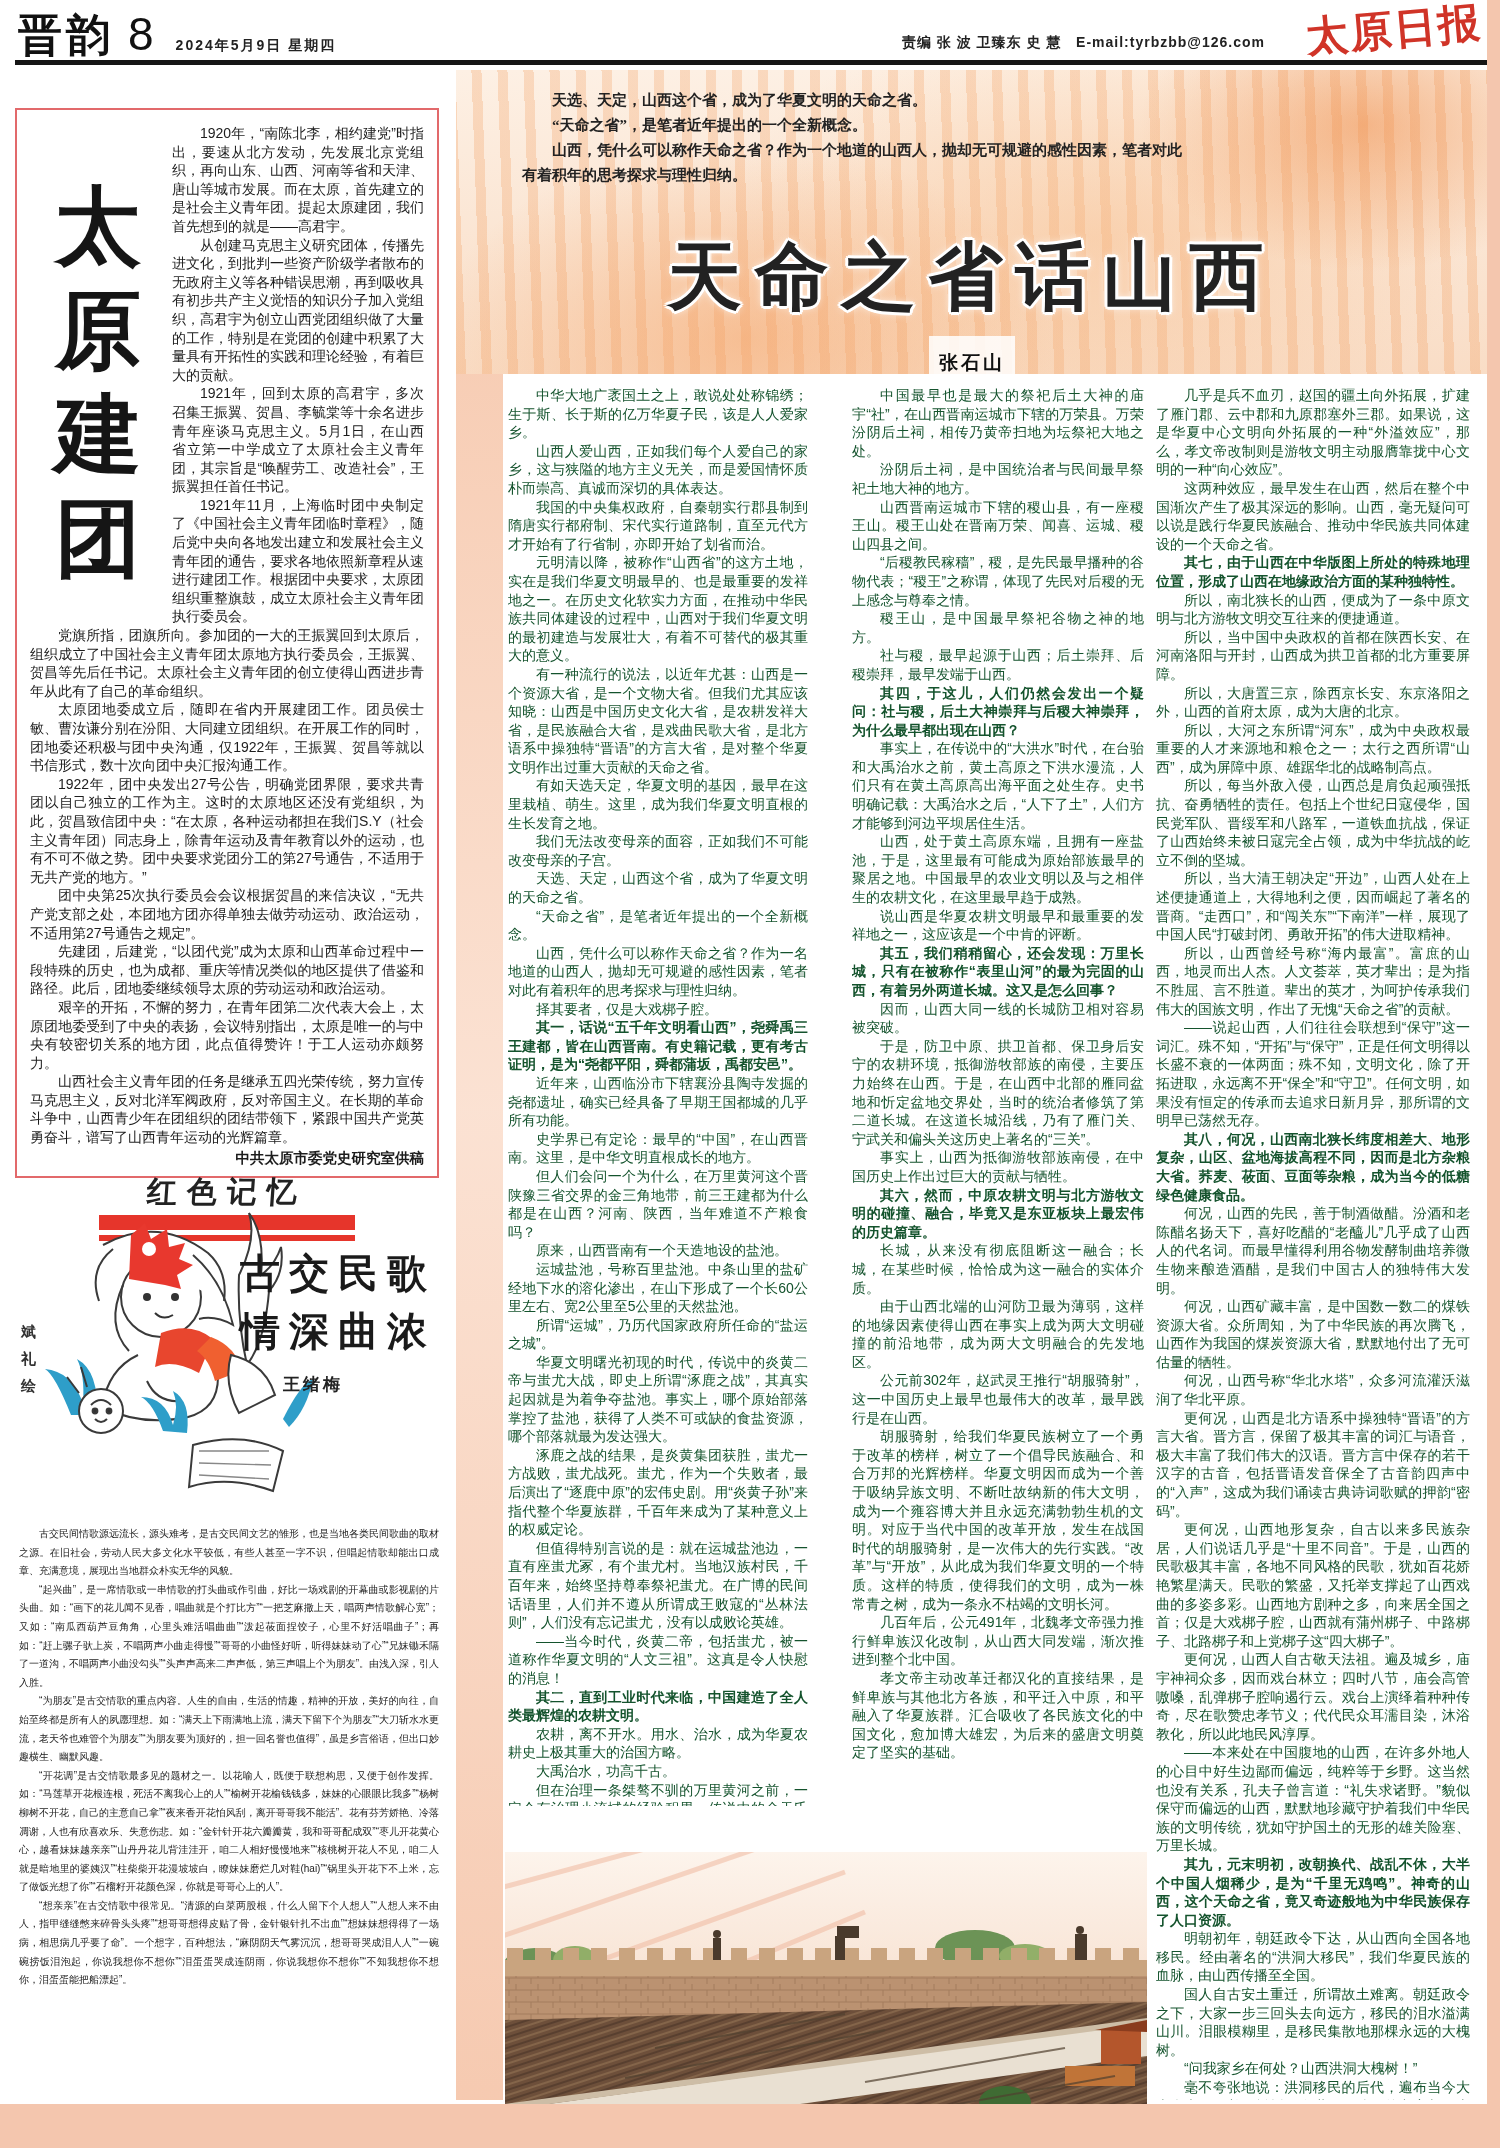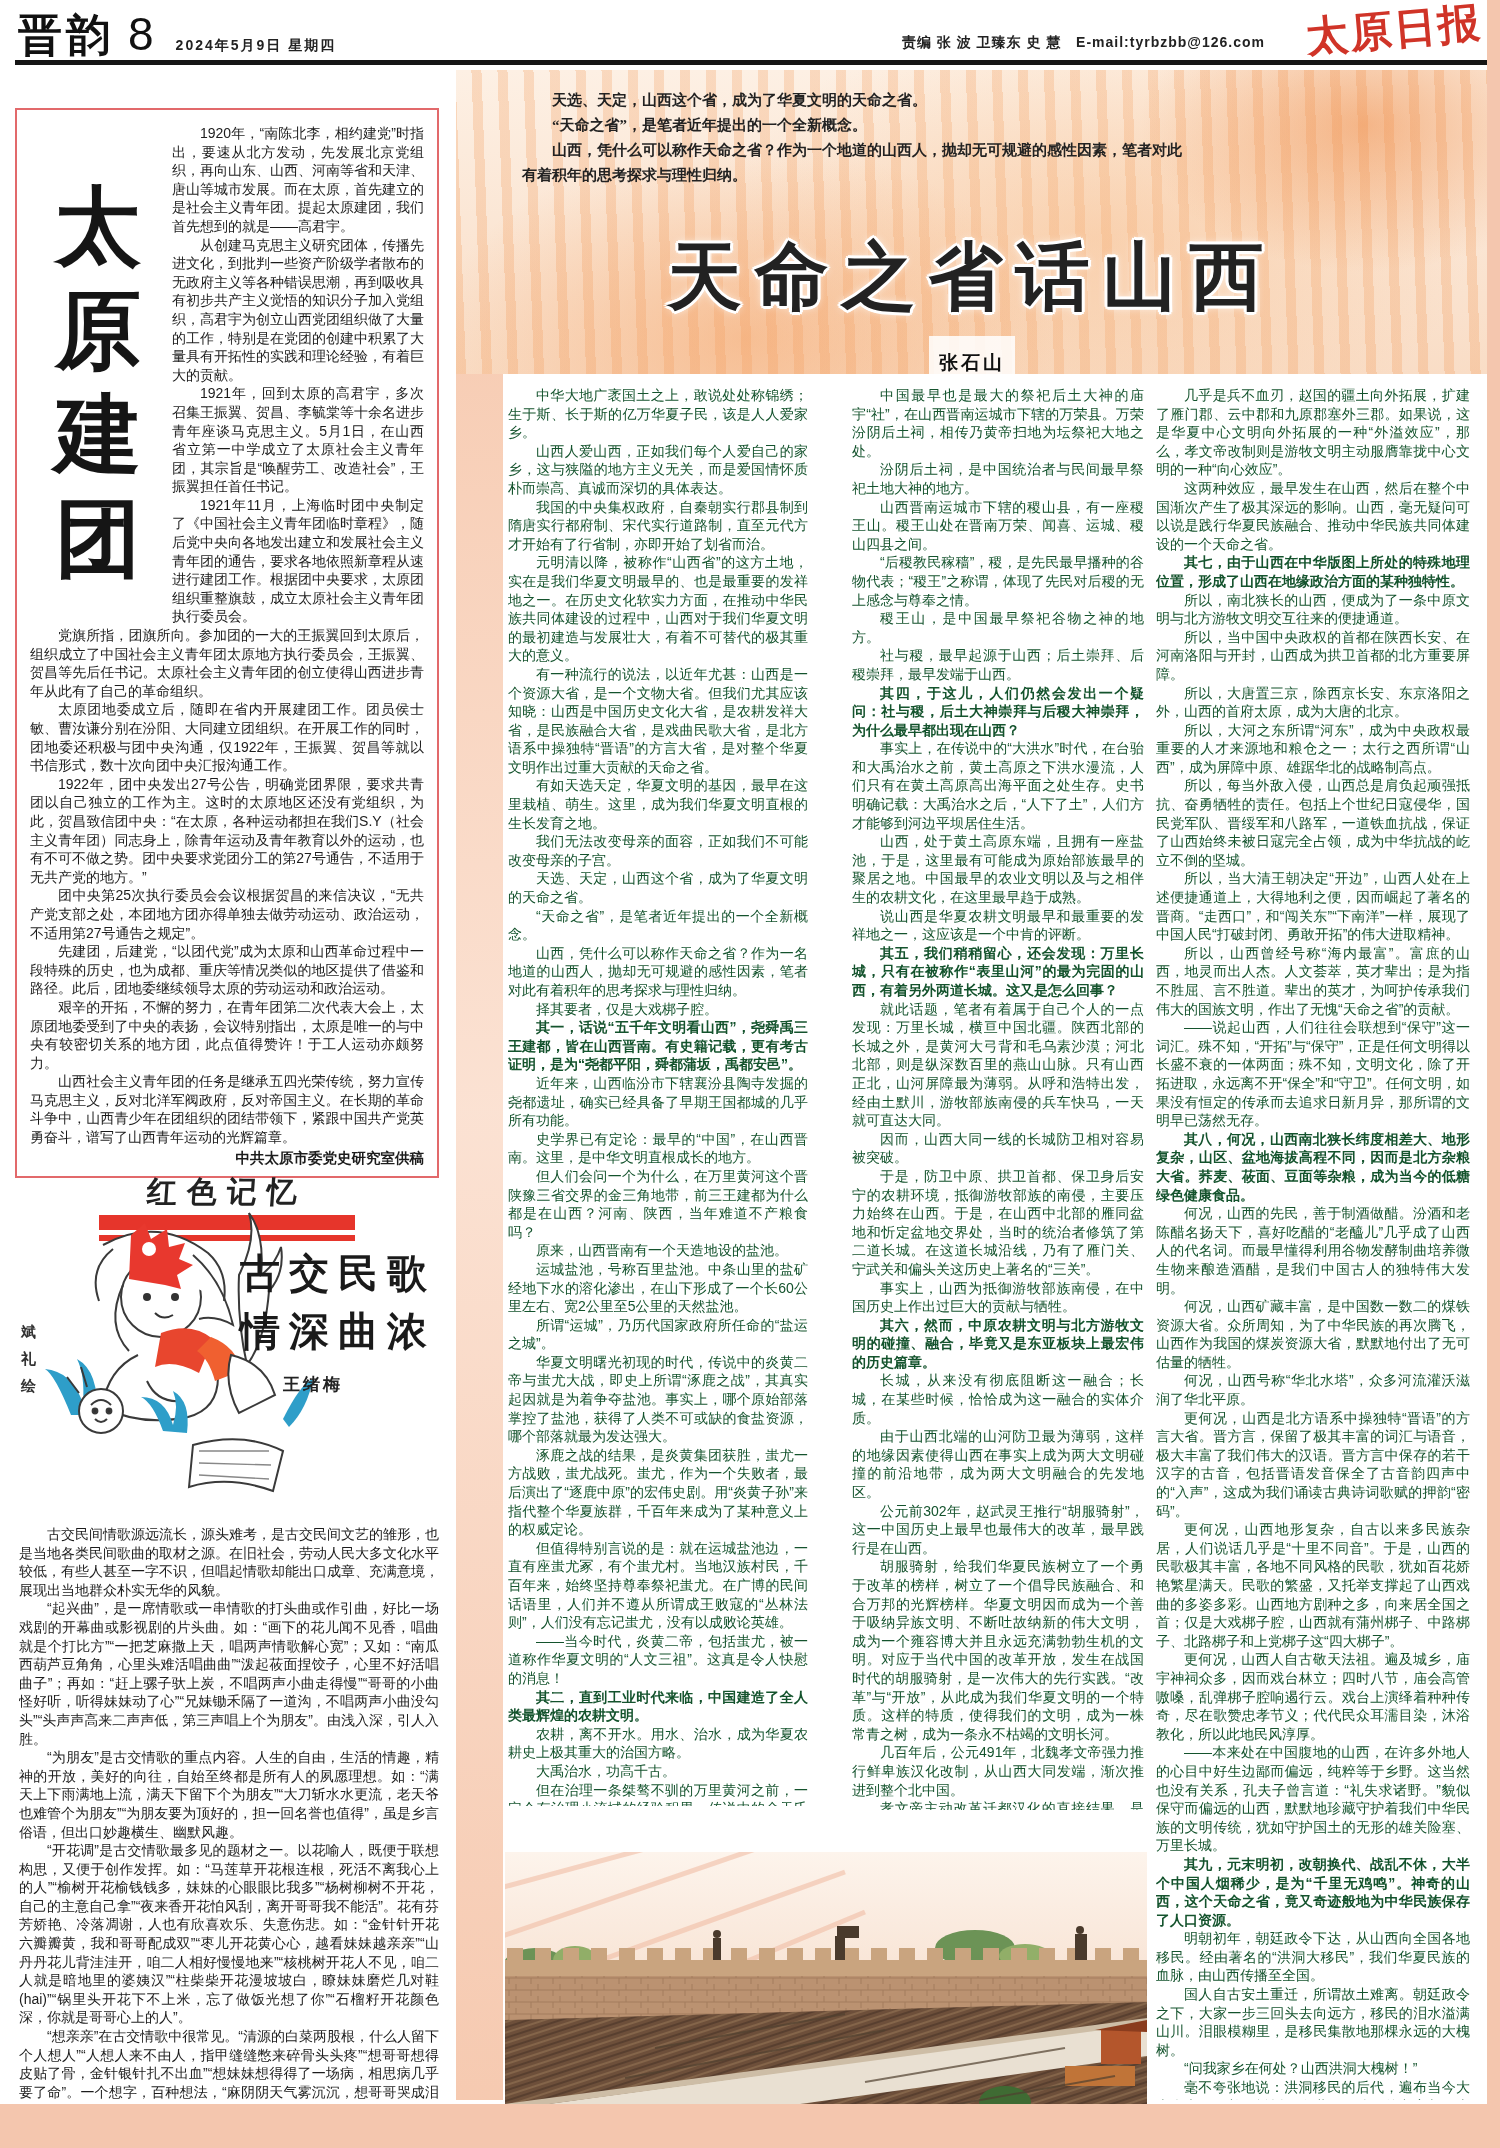--- a/index.html
+++ b/index.html
@@ -32,21 +32,21 @@
   
   .folk{position:absolute;left:15px;top:1205px;width:428px;height:900px;}
   .folk-illus{position:absolute;left:28px;top:0;}
   .ill-credit{position:absolute;left:6px;top:118px;display:flex;flex-direction:column;gap:8px;
               font-size:15px;font-weight:bold;color:#333;}
   .folk-title{position:absolute;left:218px;top:40px;width:210px;text-align:center;
               font-family:"Liberation Serif","DejaVu Serif",serif;}
   .folk-title .tl{font-size:40px;font-weight:900;letter-spacing:9px;color:#1a1a1a;line-height:58px;white-space:nowrap;}
   .folk-byline{position:absolute;left:268px;top:168px;font-size:17px;font-weight:bold;color:#222;letter-spacing:3px;}
   .folk-body{position:absolute;left:4px;top:320px;width:420px;height:578px;overflow:hidden;
-             font-size:14px;line-height:18.6px;text-align:justify;}
+             font-size:10px;line-height:18.6px;text-align:justify;}
   .folk-body p.para{margin:0;text-indent:2em;}
   
   .gutter-strip{position:absolute;left:456px;top:300px;width:47px;height:1800px;
       background:linear-gradient(180deg,rgba(246,198,170,.9),rgba(250,216,196,.75) 45%,rgba(245,196,168,.9));}
   .banner{position:absolute;left:456px;top:70px;width:1032px;height:304px;overflow:hidden;
       background:
         radial-gradient(ellipse 320px 210px at 88% 18%, rgba(238,138,68,.55), transparent 70%),
         radial-gradient(ellipse 430px 270px at 28% 88%, rgba(244,158,94,.5), transparent 72%),
         radial-gradient(ellipse 520px 320px at 62% 55%, rgba(247,183,128,.45), transparent 72%),
         repeating-linear-gradient(88deg, rgba(240,148,80,.26) 0 10px, rgba(255,255,255,0) 10px 26px),
@@ -229,21 +229,20 @@
       <p class="para">汾阴后土祠，是中国统治者与民间最早祭祀土地大神的地方。</p>
       <p class="para">山西晋南运城市下辖的稷山县，有一座稷王山。稷王山处在晋南万荣、闻喜、运城、稷山四县之间。</p>
       <p class="para">“后稷教民稼穑”，稷，是先民最早播种的谷物代表；“稷王”之称谓，体现了先民对后稷的无上感念与尊奉之情。</p>
       <p class="para">稷王山，是中国最早祭祀谷物之神的地方。</p>
       <p class="para">社与稷，最早起源于山西；后土崇拜、后稷崇拜，最早发端于山西。</p>
       <p class="para hd">其四，于这儿，人们仍然会发出一个疑问：社与稷，后土大神崇拜与后稷大神崇拜，为什么最早都出现在山西？</p>
       <p class="para">事实上，在传说中的“大洪水”时代，在台骀和大禹治水之前，黄土高原之下洪水漫流，人们只有在黄土高原高出海平面之处生存。史书明确记载：大禹治水之后，“人下了土”，人们方才能够到河边平坝居住生活。</p>
       <p class="para">山西，处于黄土高原东端，且拥有一座盐池，于是，这里最有可能成为原始部族最早的聚居之地。中国最早的农业文明以及与之相伴生的农耕文化，在这里最早趋于成熟。</p>
       <p class="para">说山西是华夏农耕文明最早和最重要的发祥地之一，这应该是一个中肯的评断。</p>
       <p class="para hd">其五，我们稍稍留心，还会发现：万里长城，只有在被称作“表里山河”的最为完固的山西，有着另外两道长城。这又是怎么回事？</p>
-      <p class="para">就此话题，笔者有着属于自己个人的一点发现：万里长城，横亘中国北疆。陕西北部的长城之外，是黄河大弓背和毛乌素沙漠；河北北部，则是纵深数百里的燕山山脉。只有山西正北，山河屏障最为薄弱。从呼和浩特出发，经由土默川，游牧部族南侵的兵车快马，一天就可直达大同。</p>
       <p class="para">因而，山西大同一线的长城防卫相对容易被突破。</p>
       <p class="para">于是，防卫中原、拱卫首都、保卫身后安宁的农耕环境，抵御游牧部族的南侵，主要压力始终在山西。于是，在山西中北部的雁同盆地和忻定盆地交界处，当时的统治者修筑了第二道长城。在这道长城沿线，乃有了雁门关、宁武关和偏头关这历史上著名的“三关”。</p>
       <p class="para">事实上，山西为抵御游牧部族南侵，在中国历史上作出过巨大的贡献与牺牲。</p>
       <p class="para hd">其六，然而，中原农耕文明与北方游牧文明的碰撞、融合，毕竟又是东亚板块上最宏伟的历史篇章。</p>
       <p class="para">长城，从来没有彻底阻断这一融合；长城，在某些时候，恰恰成为这一融合的实体介质。</p>
       <p class="para">由于山西北端的山河防卫最为薄弱，这样的地缘因素使得山西在事实上成为两大文明碰撞的前沿地带，成为两大文明融合的先发地区。</p>
       <p class="para">公元前302年，赵武灵王推行“胡服骑射”，这一中国历史上最早也最伟大的改革，最早践行是在山西。</p>
       <p class="para">胡服骑射，给我们华夏民族树立了一个勇于改革的榜样，树立了一个倡导民族融合、和合万邦的光辉榜样。华夏文明因而成为一个善于吸纳异族文明、不断吐故纳新的伟大文明，成为一个雍容博大并且永远充满勃勃生机的文明。对应于当代中国的改革开放，发生在战国时代的胡服骑射，是一次伟大的先行实践。“改革”与“开放”，从此成为我们华夏文明的一个特质。这样的特质，使得我们的文明，成为一株常青之树，成为一条永不枯竭的文明长河。</p>
       <p class="para">几百年后，公元491年，北魏孝文帝强力推行鲜卑族汉化改制，从山西大同发端，渐次推进到整个北中国。</p>
       <p class="para">孝文帝主动改革迁都汉化的直接结果，是鲜卑族与其他北方各族，和平迁入中原，和平融入了华夏族群。汇合吸收了各民族文化的中国文化，愈加博大雄宏，为后来的盛唐文明奠定了坚实的基础。</p>

